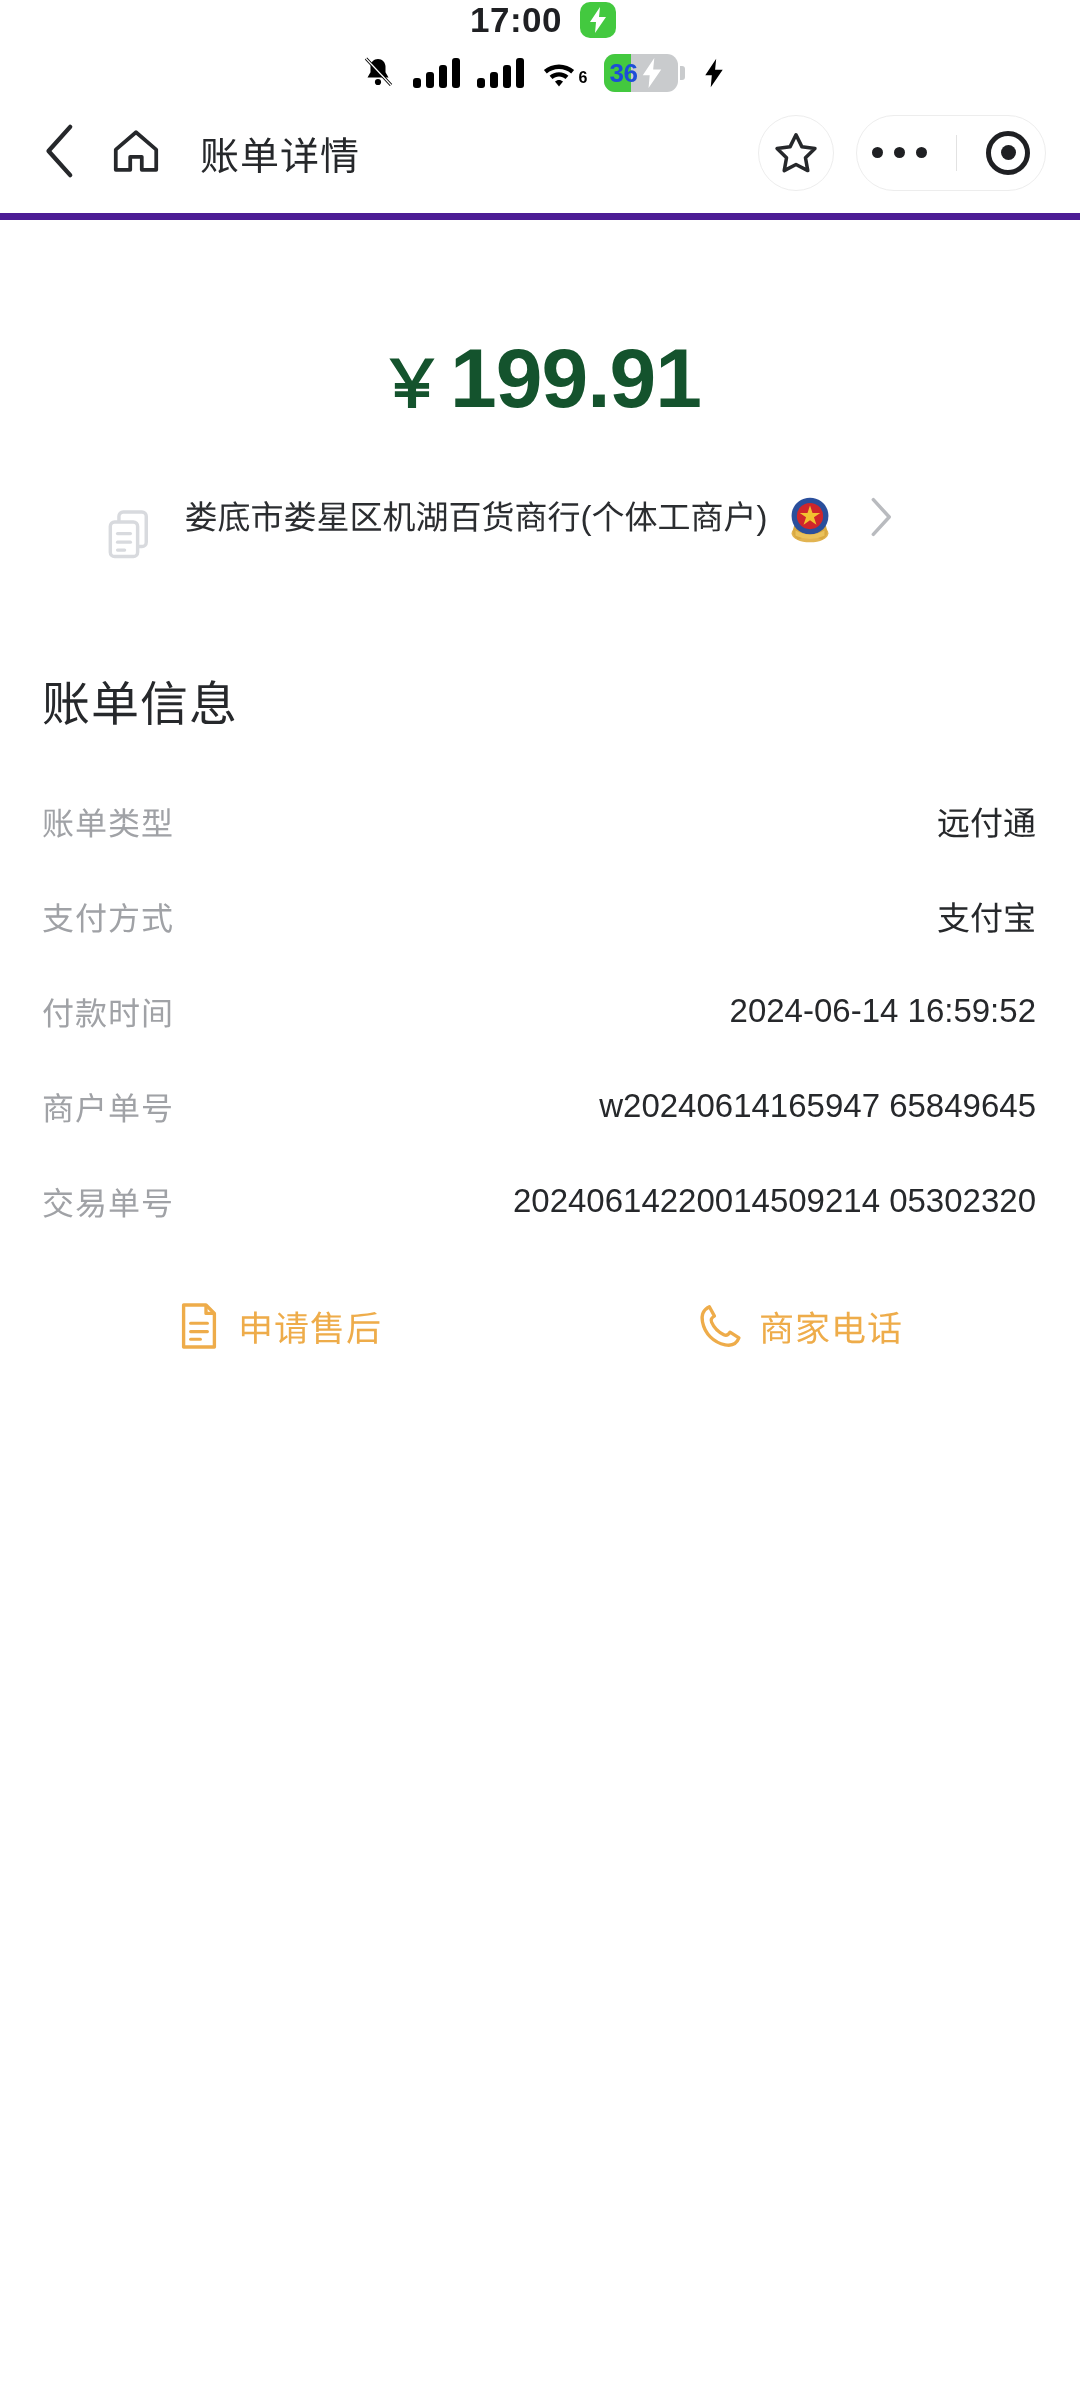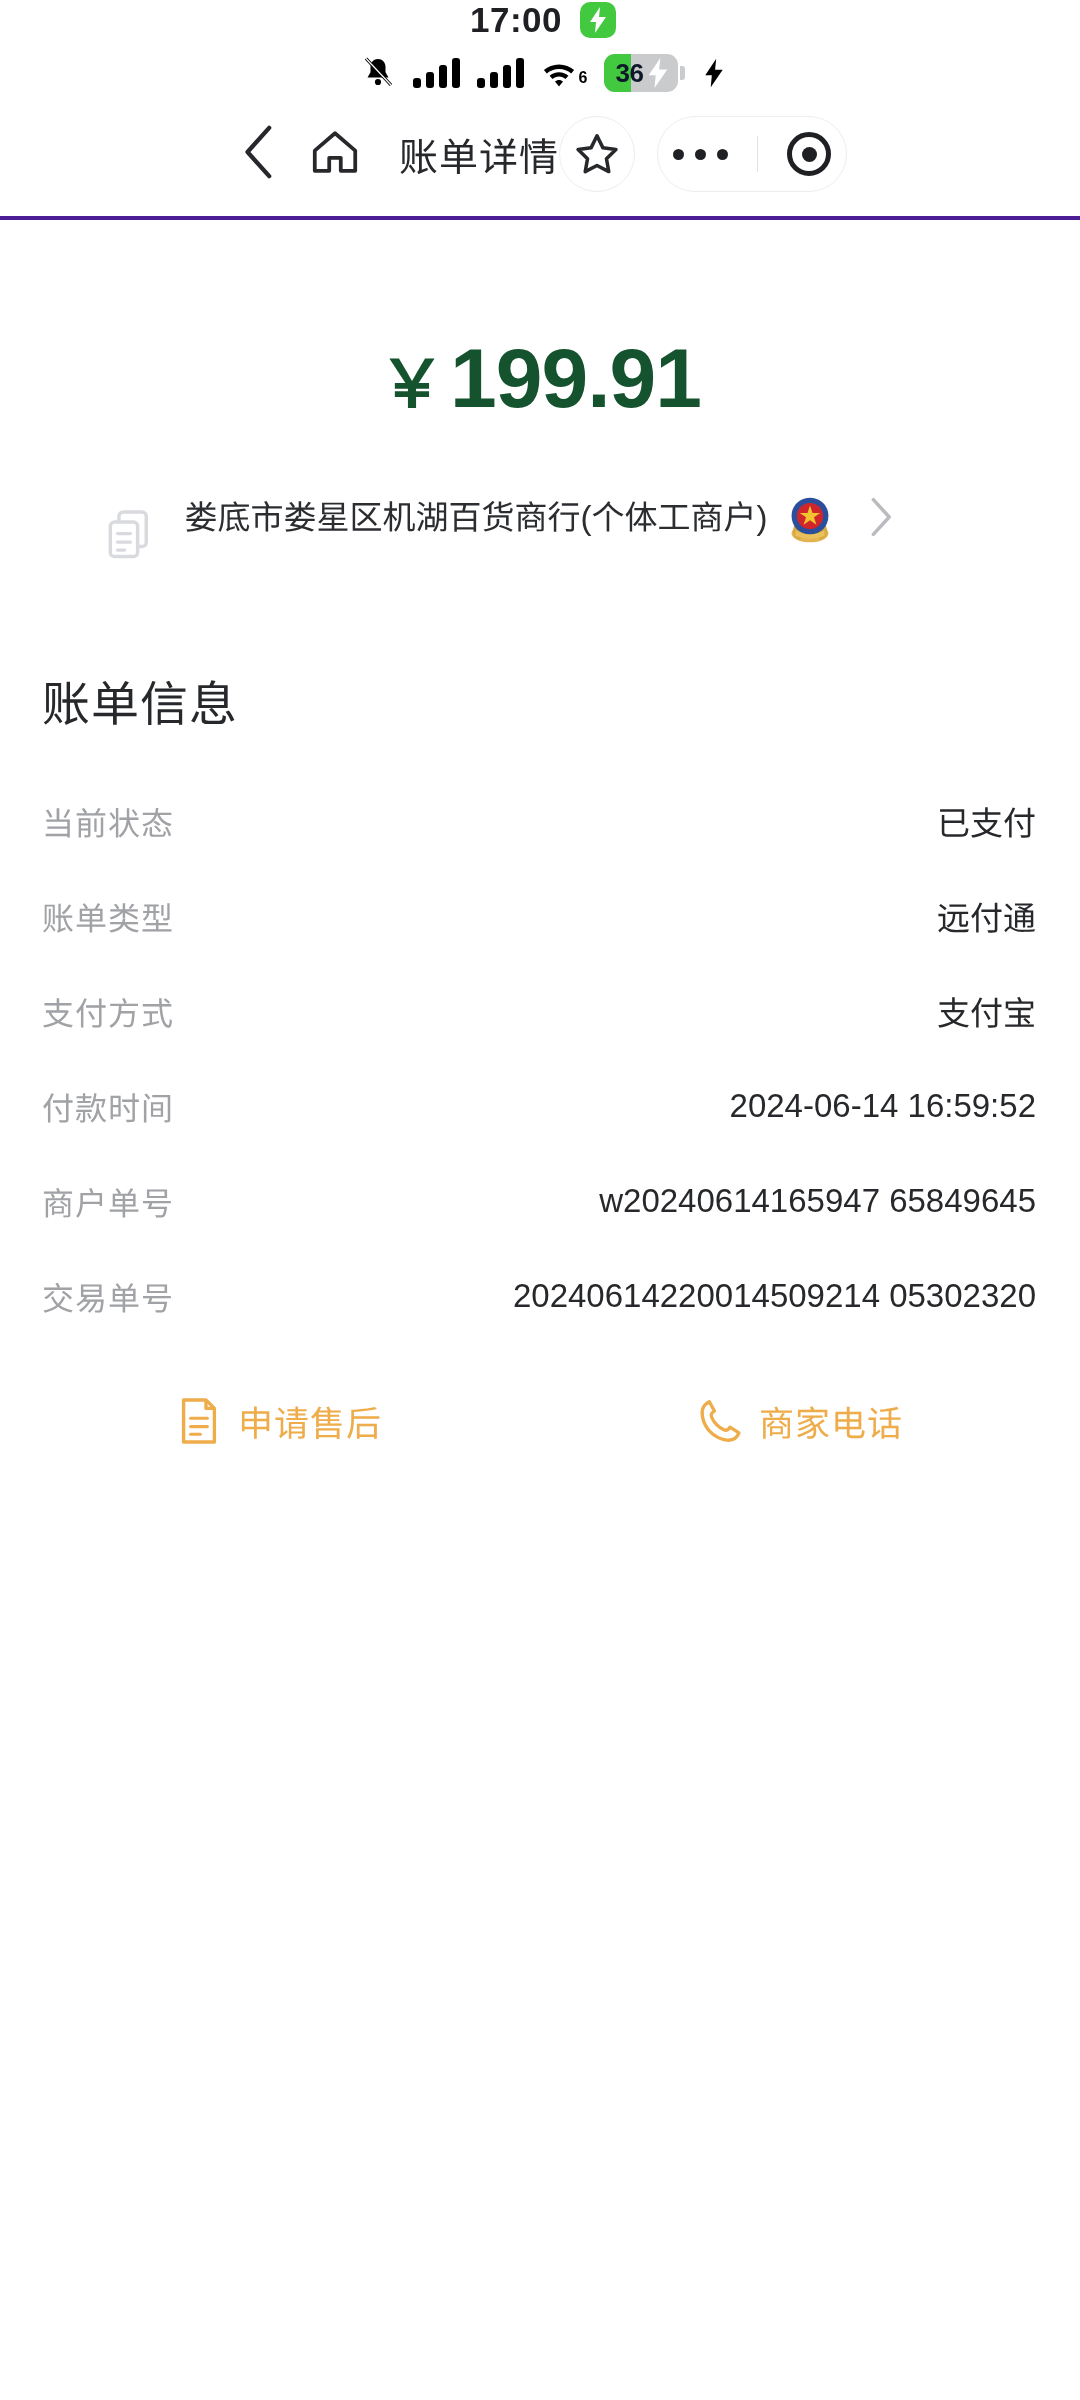--- a/index.html
+++ b/index.html
@@ -37,34 +37,34 @@
   .battery{
     position:relative; width:74px; height:38px; border-radius:11px;
     background:#c9cbcd; overflow:hidden; display:flex; align-items:center;
   }
   .battery .fill{
     position:absolute; left:0; top:0; bottom:0; width:36%;
     background:#43c93f;
   }
   .battery .btxt{
     position:relative; z-index:2; width:100%; display:flex; align-items:center;
-    justify-content:flex-start; padding-left:11px; gap:4px;
-    font-size:26px; font-weight:800; color:#0f172a; letter-spacing:-.5px;
+    justify-content:flex-start; padding-left:5px; gap:4px;
+    font-size:26px; font-weight:800; color:#1d4ed8; letter-spacing:-.5px;
   }
   .battery .bolt{ position:relative; z-index:2; margin-left:-2px; }
   .bat-cap{
     width:5px; height:14px; background:#c9cbcd; border-radius:0 3px 3px 0; margin-left:2px;
   }
   .bat-group{ display:flex; align-items:center; }
 
   
   .navbar{
     height:128px; width:100%; display:flex; align-items:center;
-    padding:0 34px 0 40px; justify-content:center;
-    border-bottom:4px solid #4c1d95;
+    padding:0 34px 0 40px; justify-content:space-between;
+    border-bottom:7px solid #4c1d95;
   }
   .nav-left{ display:flex; align-items:center; gap:30px; }
   .nav-title{ font-size:39px; font-weight:500; color:#26282b; letter-spacing:1px; margin-left:8px; }
   .nav-right{ display:flex; align-items:center; gap:22px; }
   .star-btn{
     width:76px; height:76px; border-radius:50%; border:1px solid #ededed;
     display:flex; align-items:center; justify-content:center; background:#fff;
   }
   .capsule{
     width:190px; height:76px; border-radius:38px; border:1px solid #ededed;
@@ -249,24 +249,20 @@
     <svg width="26" height="44" viewBox="0 0 18 30">
         <path d="M3 3 L14 15 L3 27" fill="none" stroke="#b9bbbf" stroke-width="2.4" stroke-linecap="round" stroke-linejoin="round"></path>
       </svg>
   </span>
 </div>
 
 <div class="section-title">账单信息</div>
 
 <div class="info-list">
   <div class="info-row">
-    <span class="info-label">当前状态</span>
-    <span class="info-value">已支付</span>
-  </div>
-  <div class="info-row">
     <span class="info-label">账单类型</span>
     <span class="info-value">远付通</span>
   </div>
   <div class="info-row">
     <span class="info-label">支付方式</span>
     <span class="info-value">支付宝</span>
   </div>
   <div class="info-row">
     <span class="info-label">付款时间</span>
     <span class="info-value">2024-06-14 16:59:52</span>

